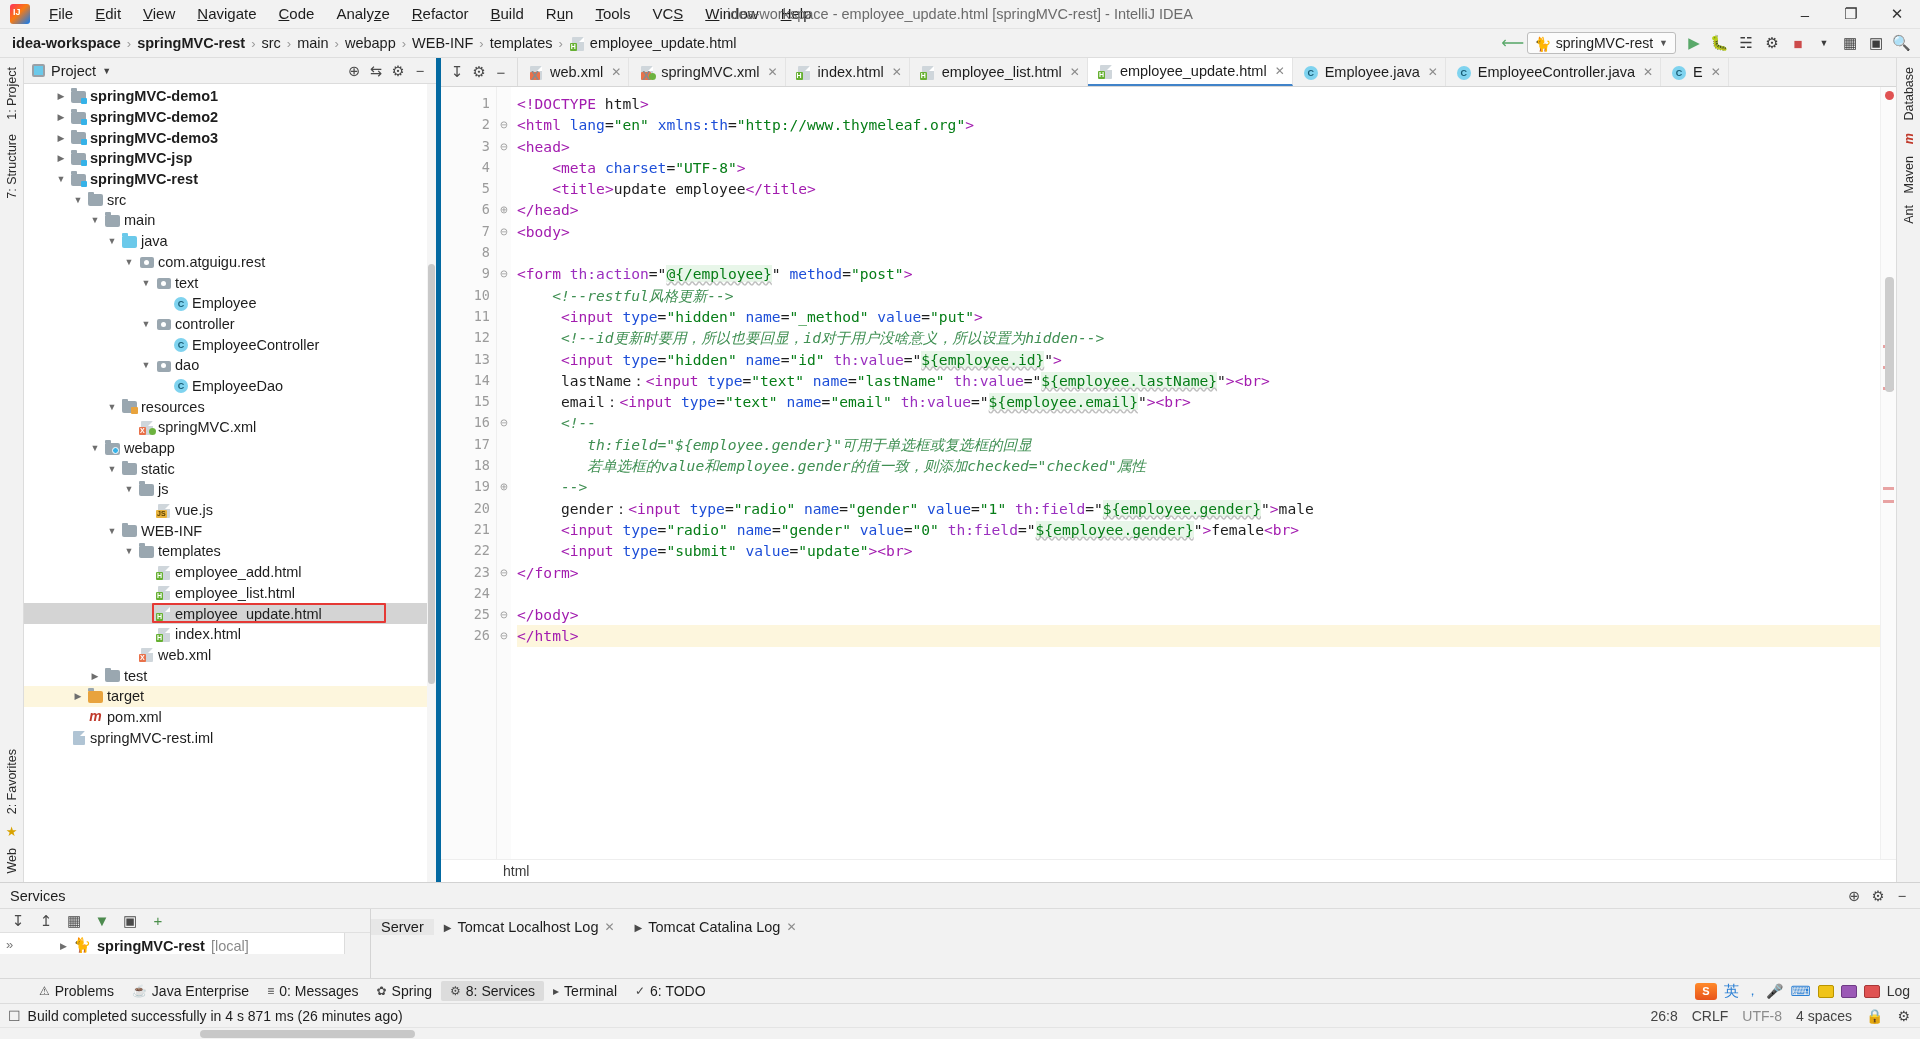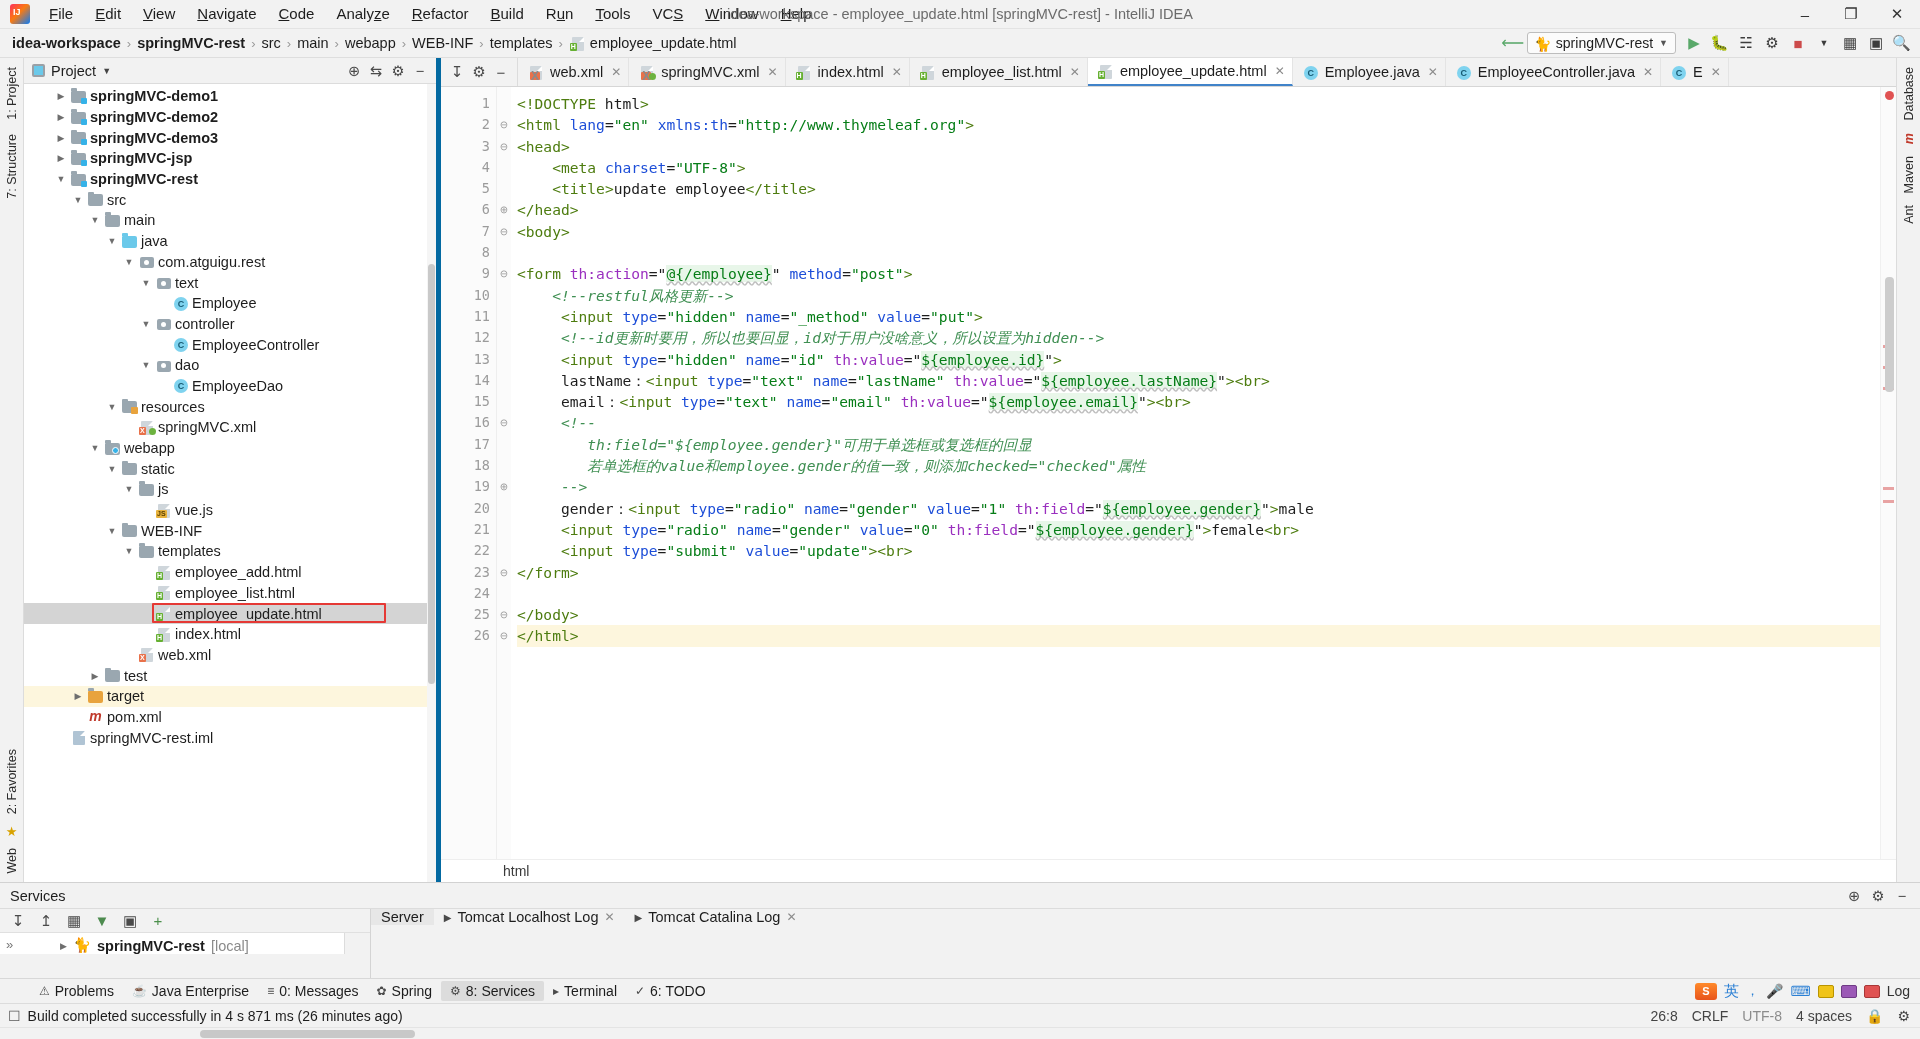--- a/index.html
+++ b/index.html
@@ -141,21 +141,21 @@
   .gutter .ln { height: 21.3px; font-family:"DejaVu Sans Mono", monospace; font-size: 13.5px;
                 color:#9b9b9b; padding-right: 6px; line-height: 21.3px; }
   .fold-col { width: 14px; background:#fbfbfb; padding-top:6px; flex:none; position:relative;}
   .fold { height:21.3px; line-height:21.3px; text-align:center; font-size:10px; color:#9a9a9a; }
   .code {
     flex:1; padding-top:6px; padding-left: 6px; font-family:"DejaVu Sans Mono", monospace;
     font-size: 14.6px; line-height: 21.3px; white-space: pre; overflow:hidden; position:relative;
   }
   .code .line { height: 21.3px; }
   .code .line.hl { background:#fdf6dd; }
-  .tag { color:#4d7c0f; }
+  .tag { color:#a21caf; }
   .attr { color:#1d4ed8; }
   .ns { color:#9a2fbf; }
   .str { color:#067d17; }
   .cmt { color:#3f8f52; font-style: italic; }
   .hl-green { background:#e8f6e9; }
   .squig { text-decoration: underline wavy #c0c0c0; text-decoration-skip-ink: none; }
 
   .code-right-gutter { width: 16px; background:#fbfbfb; position:relative; flex:none; border-left:1px solid #f0f0f0;}
   .mark { position:absolute; right:2px; width:11px; height:2.5px; }
   .err-dot{ position:absolute; right:2px; top:4px; width:9px;height:9px;border-radius:50%;background:#e05252;}
@@ -169,21 +169,21 @@
               display:flex; flex-direction:column; }
   .services-head { height:26px; min-height:26px; display:flex; align-items:center; padding-left:10px;
                    font-size:14.5px; border-bottom:1px solid #dcdcdc;}
   .services-head .sright{ margin-left:auto; display:flex; gap:4px; padding-right:8px; align-items:center;}
   .services-body { flex:1; display:flex; min-height:0; }
   .svc-tree { width: 345px; background:#fff; border-right:1px solid #dcdcdc; padding-top:4px; position:relative;}
   .svc-toolbar-h { display:flex; align-items:center; gap:8px; height:24px; padding:0 8px;
                    border-bottom:1px solid #e0e0e0; }
   .svc-left { width: 371px; display:flex; flex-direction:column; border-right:1px solid #d4d4d4;}
   .svc-right { flex:1; display:flex; flex-direction:column; background:#f2f2f2;}
-  .svc-tabs { height:26px; display:flex; align-items:flex-start; }
+  .svc-tabs { height:26px; display:flex; align-items:flex-end; }
   .svc-tab { display:flex; align-items:center; gap:6px; padding:0 10px; font-size:14.5px; }
   .svc-tab.active { background:#e7e7e7; }
   .play-ico { color:#4a4a4a; font-size:10px; }
   .svc-tab .x { color:#8a8a8a; font-size:12px; }
 
   
   .toolstrip { height:25px; min-height:25px; display:flex; align-items:center; gap:0px;
                background:#f2f2f2; border-top:1px solid #d8d8d8; padding-left:30px; font-size:14px;}
   .ts-item { display:flex; align-items:center; gap:5px; padding: 2px 9px; color:#1d1d1d;}
   .ts-item.active { background:#dcdcdc; border-radius:2px; }

